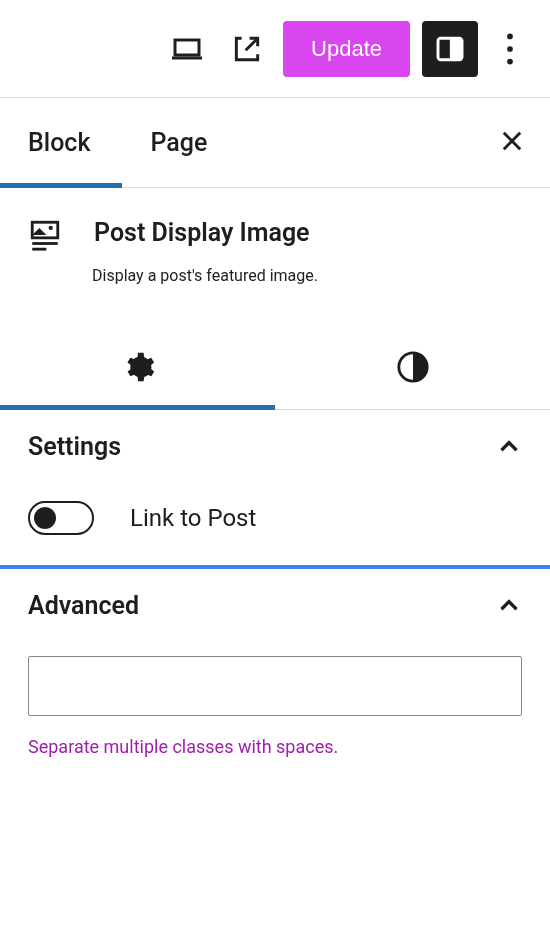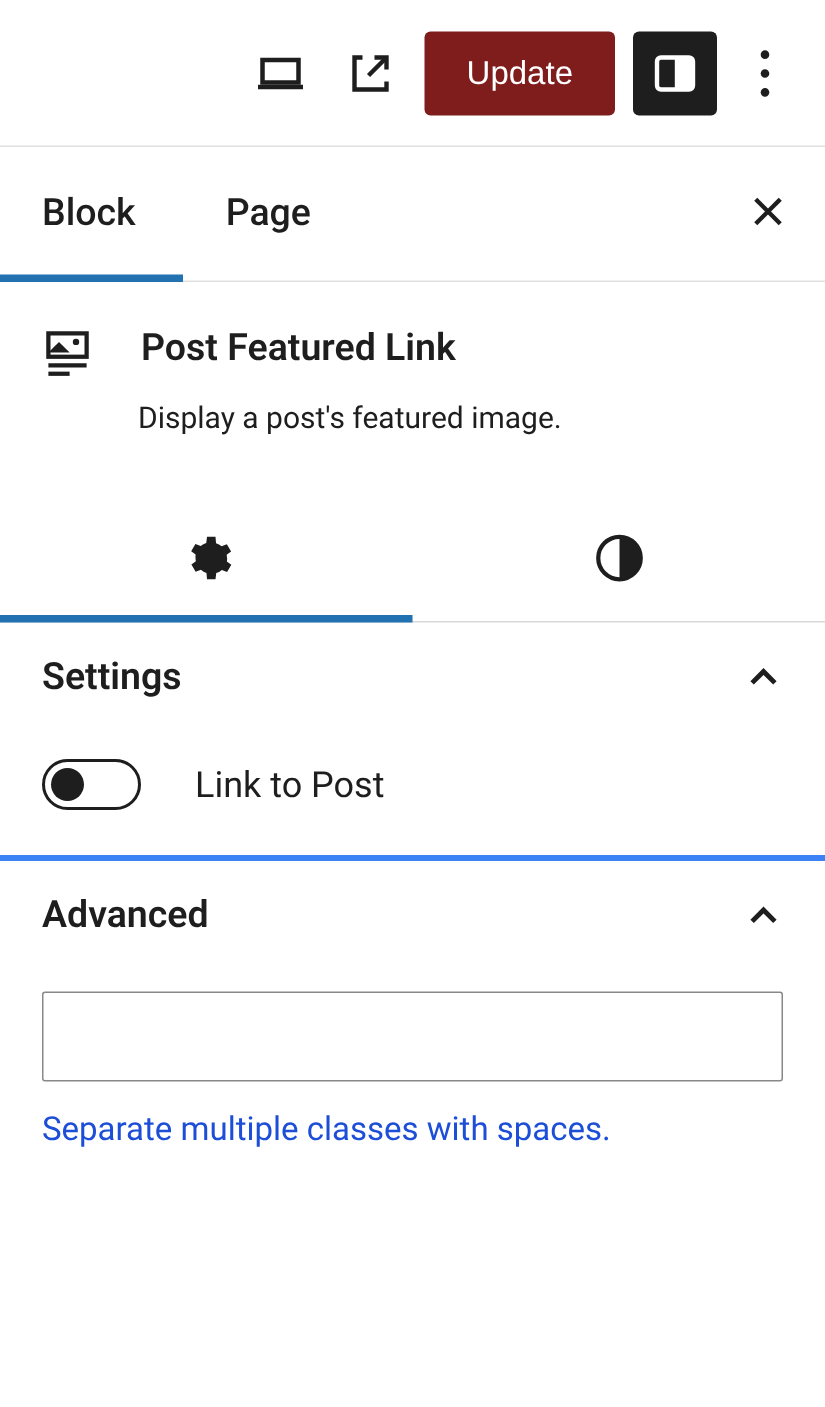--- a/index.html
+++ b/index.html
@@ -24,21 +24,21 @@
       height: 48px;
       display: flex;
       align-items: center;
       justify-content: center;
       border: none;
       background: transparent;
       cursor: pointer;
       border-radius: 4px;
     }
     .update-btn {
-      background: #7f1d1d;
+      background: #d946ef;
       color: #fff;
       border: none;
       border-radius: 4px;
       font-size: 22px;
       font-weight: 400;
       padding: 0 28px;
       height: 56px;
       cursor: pointer;
     }
     .square-dark {
@@ -99,21 +99,21 @@
     .block-header-top {
       display: flex;
       align-items: flex-start;
       gap: 32px;
     }
     .block-title {
       font-size: 25px;
       font-weight: 600;
     }
     .block-desc {
-      font-size: 20px;
+      font-size: 16px;
       margin-top: 14px;
       margin-left: 64px;
       color: #1e1e1e;
     }
     .subtabs {
       display: flex;
       border-bottom: 1px solid #d9d9d9;
     }
     .subtab {
       flex: 1;
@@ -185,22 +185,22 @@
     .text-input {
       width: 100%;
       height: 60px;
       border: 1px solid #888;
       border-radius: 2px;
       margin-top: 14px;
       padding: 0 12px;
       font-size: 18px;
     }
     .help-text {
-      font-size: 22px;
-      color: #1d4ed8;
+      font-size: 18px;
+      color: #a21caf;
       margin-top: 20px;
     }
   </style>
 </head>
 <body>
 
 <div class="toolbar">
   <div class="left-gap"></div>
   <button class="icon-btn">
     <svg width="36" height="36" viewBox="0 0 24 24" fill="none" stroke="#1e1e1e" stroke-width="2">
@@ -245,21 +245,21 @@
 
 <div class="block-header">
   <div class="block-header-top">
     <svg width="34" height="34" viewBox="0 0 24 24" fill="none" stroke="#1e1e1e" stroke-width="2">
       <rect x="3" y="3" width="18" height="11"></rect>
       <polyline points="3,12 8,7 13,12" fill="#1e1e1e" stroke="none"></polyline>
       <circle cx="16" cy="7" r="1.5" fill="#1e1e1e" stroke="none"></circle>
       <line x1="3" y1="18" x2="21" y2="18"></line>
       <line x1="3" y1="22" x2="13" y2="22"></line>
     </svg>
-    <div class="block-title">Post Featured Link</div>
+    <div class="block-title">Post Display Image</div>
   </div>
   <div class="block-desc">Display a post's featured image.</div>
 </div>
 
 <div class="subtabs">
   <div class="subtab active">
     <svg width="34" height="34" viewBox="0 0 24 24" fill="#1e1e1e">
       <path d="M12 8a4 4 0 100 8 4 4 0 000-8zm9.4 4a7.5 7.5 0 00-.15-1.5l2.1-1.6-2-3.4-2.5 1a7.5 7.5 0 00-2.6-1.5L16 2h-4l-.35 2.9a7.5 7.5 0 00-2.6 1.5l-2.5-1-2 3.4 2.1 1.6A7.5 7.5 0 006.6 12c0 .5.05 1 .15 1.5l-2.1 1.6 2 3.4 2.5-1a7.5 7.5 0 002.6 1.5L12 22h4l.35-2.9a7.5 7.5 0 002.6-1.5l2.5 1 2-3.4-2.1-1.6c.1-.5.15-1 .15-1.5z"></path>
     </svg>
   </div>

